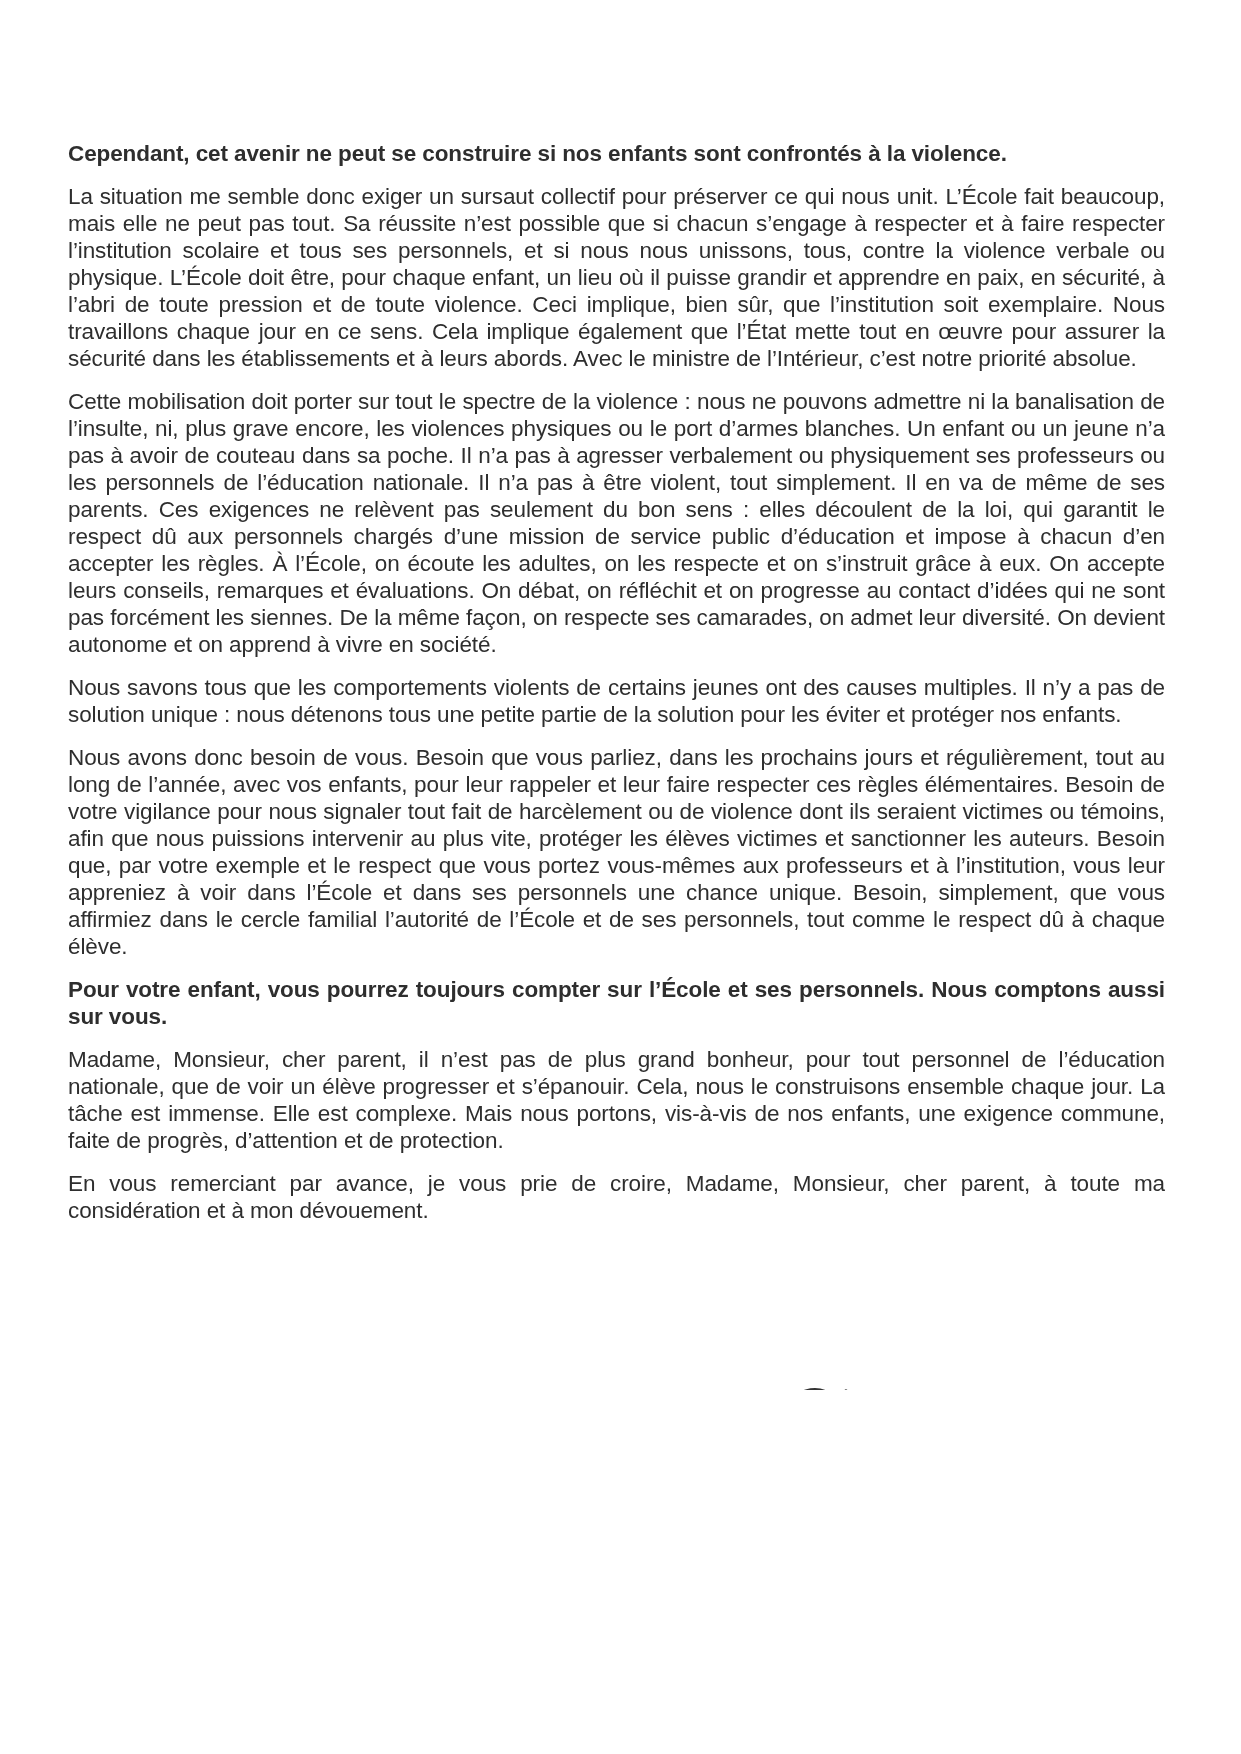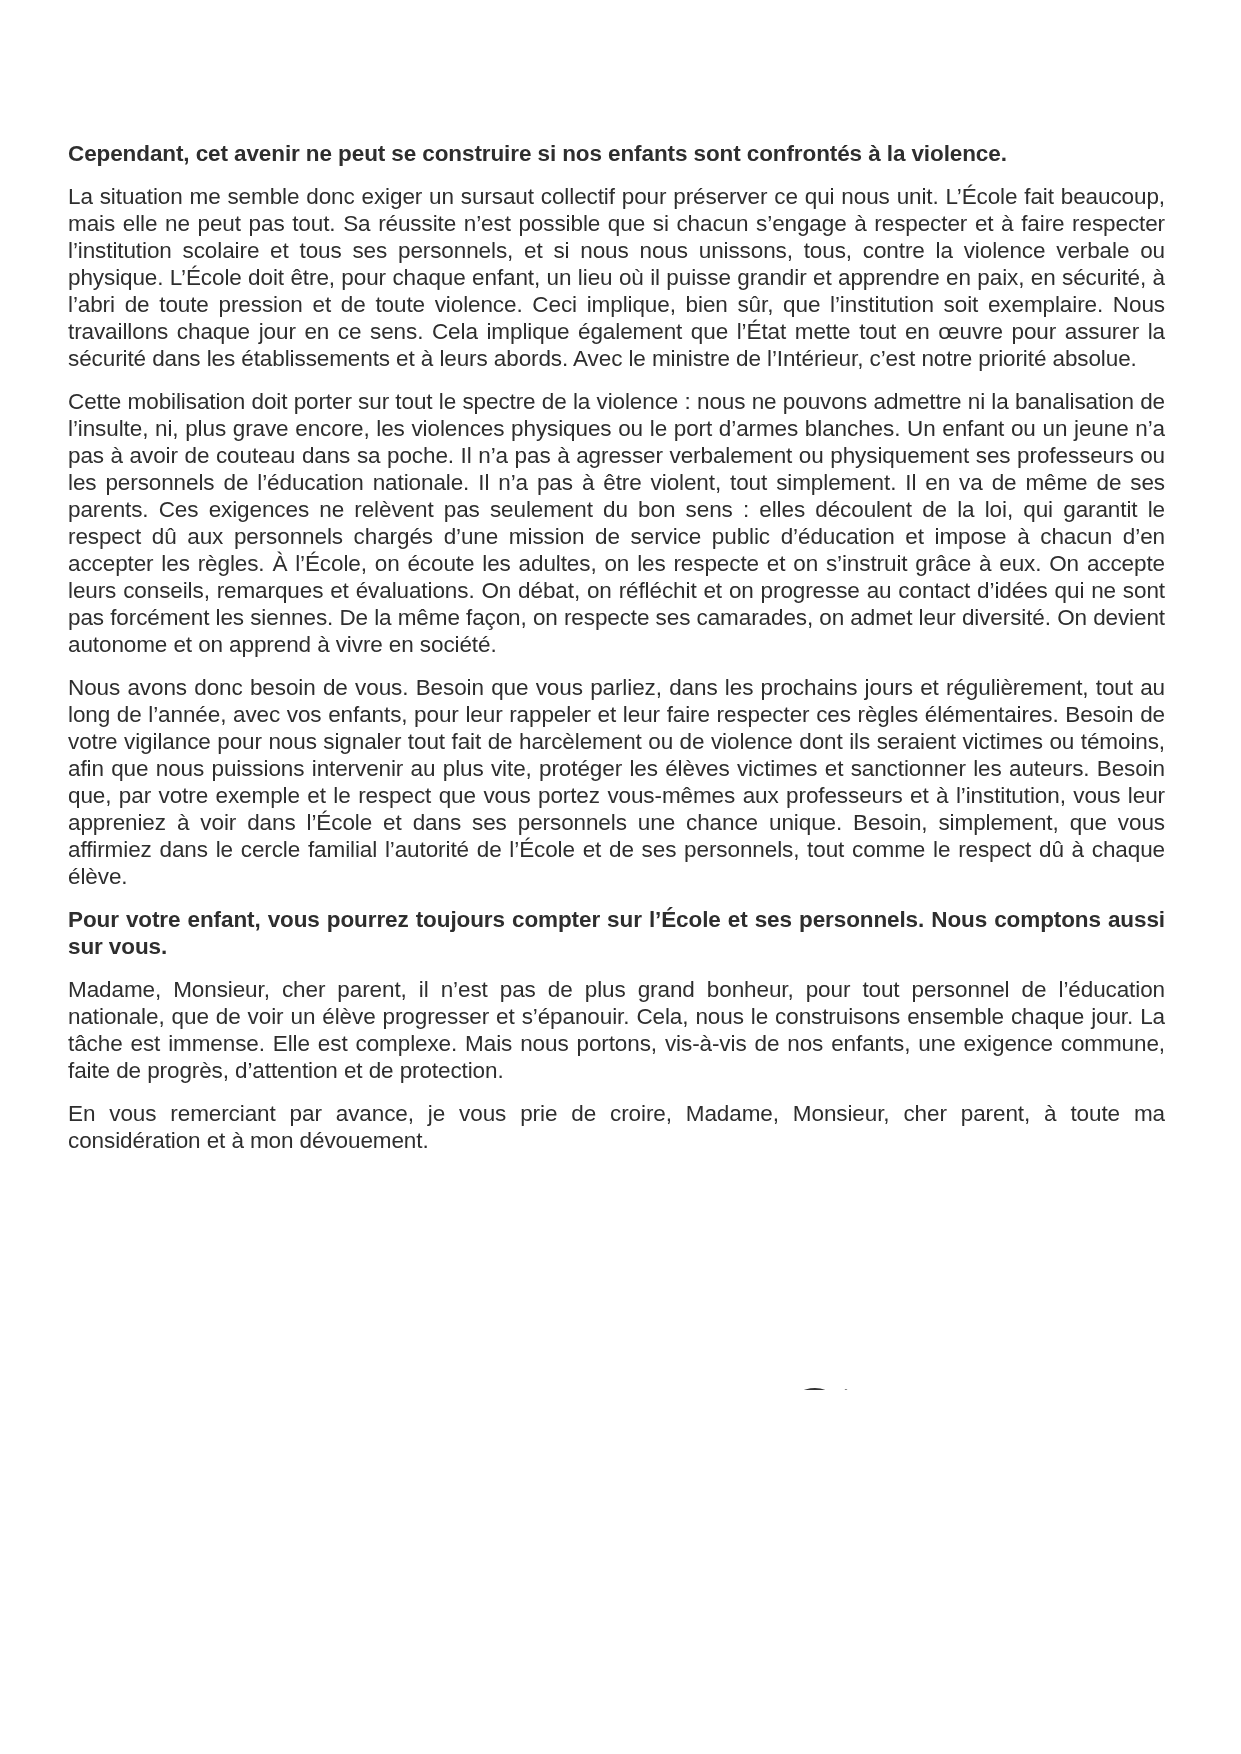--- a/index.html
+++ b/index.html
@@ -74,20 +74,21 @@
 </style>
 </head>
 <body>
 
 <div class="page">
 
   <div class="letter-body" id="letter-body">
       <p class="para para-bold">Cependant, cet avenir ne peut se construire si nos enfants sont confrontés à la violence.</p>
       <p class="para">La situation me semble donc exiger un sursaut collectif pour préserver ce qui nous unit. L’École fait beaucoup, mais elle ne peut pas tout. Sa réussite n’est possible que si chacun s’engage à respecter et à faire respecter l’institution scolaire et tous ses personnels, et si nous nous unissons, tous, contre la violence verbale ou physique. L’École doit être, pour chaque enfant, un lieu où il puisse grandir et apprendre en paix, en sécurité, à l’abri de toute pression et de toute violence. Ceci implique, bien sûr, que l’institution soit exemplaire. Nous travaillons chaque jour en ce sens. Cela implique également que l’État mette tout en œuvre pour assurer la sécurité dans les établissements et à leurs abords. Avec le ministre de l’Intérieur, c’est notre priorité absolue.</p>
       <p class="para">Cette mobilisation doit porter sur tout le spectre de la violence : nous ne pouvons admettre ni la banalisation de l’insulte, ni, plus grave encore, les violences physiques ou le port d’armes blanches. Un enfant ou un jeune n’a pas à avoir de couteau dans sa poche. Il n’a pas à agresser verbalement ou physiquement ses professeurs ou les personnels de l’éducation nationale. Il n’a pas à être violent, tout simplement. Il en va de même de ses parents. Ces exigences ne relèvent pas seulement du bon sens : elles découlent de la loi, qui garantit le respect dû aux personnels chargés d’une mission de service public d’éducation et impose à chacun d’en accepter les règles. À l’École, on écoute les adultes, on les respecte et on s’instruit grâce à eux. On accepte leurs conseils, remarques et évaluations. On débat, on réfléchit et on progresse au contact d’idées qui ne sont pas forcément les siennes. De la même façon, on respecte ses camarades, on admet leur diversité. On devient autonome et on apprend à vivre en société.</p>
+      <p class="para">Nous savons tous que les comportements violents de certains jeunes ont des causes multiples. Il n’y a pas de solution unique : nous détenons tous une petite partie de la solution pour les éviter et protéger nos enfants.</p>
       <p class="para"><strong>Nous avons donc besoin de vous.</strong> Besoin que vous parliez, dans les prochains jours et régulièrement, tout au long de l’année, avec vos enfants, pour leur rappeler et leur faire respecter ces règles élémentaires. Besoin de votre vigilance pour nous signaler tout fait de harcèlement ou de violence dont ils seraient victimes ou témoins, afin que nous puissions intervenir au plus vite, protéger les élèves victimes et sanctionner les auteurs. Besoin que, par votre exemple et le respect que vous portez vous-mêmes aux professeurs et à l’institution, vous leur appreniez à voir dans l’École et dans ses personnels une chance unique. Besoin, simplement, que vous affirmiez dans le cercle familial l’autorité de l’École et de ses personnels, tout comme le respect dû à chaque élève.</p>
       <p class="para para-bold">Pour votre enfant, vous pourrez toujours compter sur l’École et ses personnels. Nous comptons aussi sur vous.</p>
       <p class="para">Madame, Monsieur, cher parent, il n’est pas de plus grand bonheur, pour tout personnel de l’éducation nationale, que de voir un élève progresser et s’épanouir. Cela, nous le construisons ensemble chaque jour. La tâche est immense. Elle est complexe. Mais nous portons, vis-à-vis de nos enfants, une exigence commune, faite de progrès, d’attention et de protection.</p>
       <p class="para">En vous remerciant par avance, je vous prie de croire, Madame, Monsieur, cher parent, à toute ma considération et à mon dévouement.</p>
     </div>
 
   <div class="signature-block">
     <svg class="signature-svg" viewBox="0 0 282 92" aria-hidden="true">
       <g fill="none" stroke-linecap="round" stroke-linejoin="round">
         <path stroke-width="5" d="M96,12 C82,4 62,12 65,19 C68,26 90,23 92,29 C94,35 62,34 64,41 C66,48 95,43 96,49 C97,55 72,56 60,61" stroke="#333333"></path>

